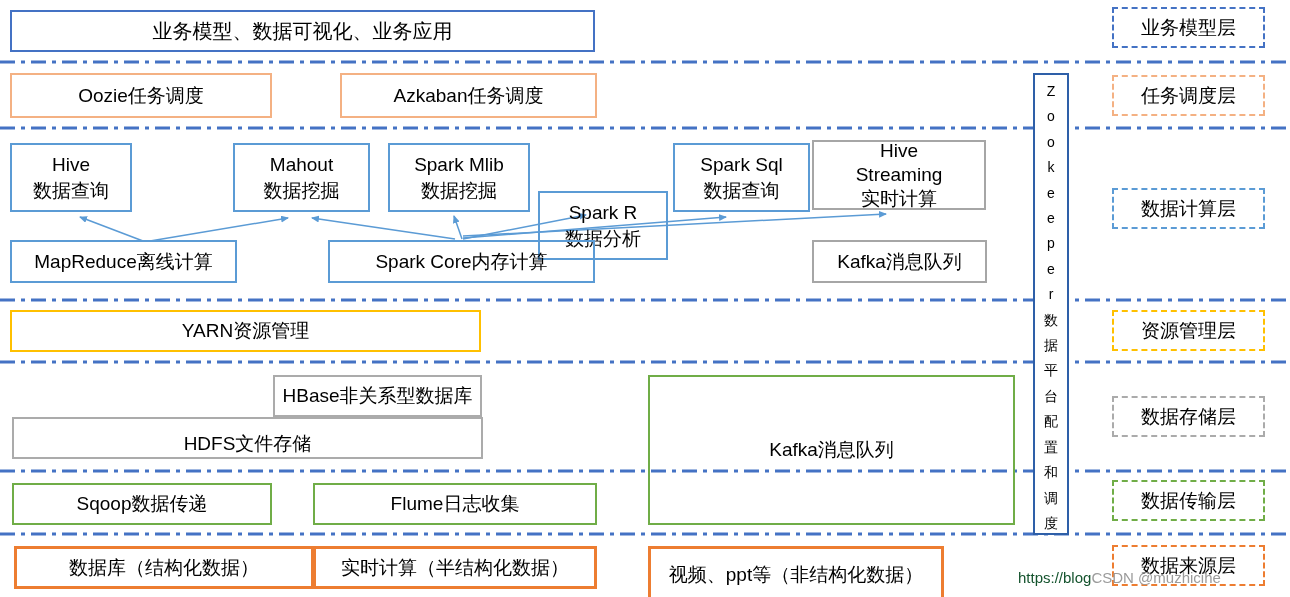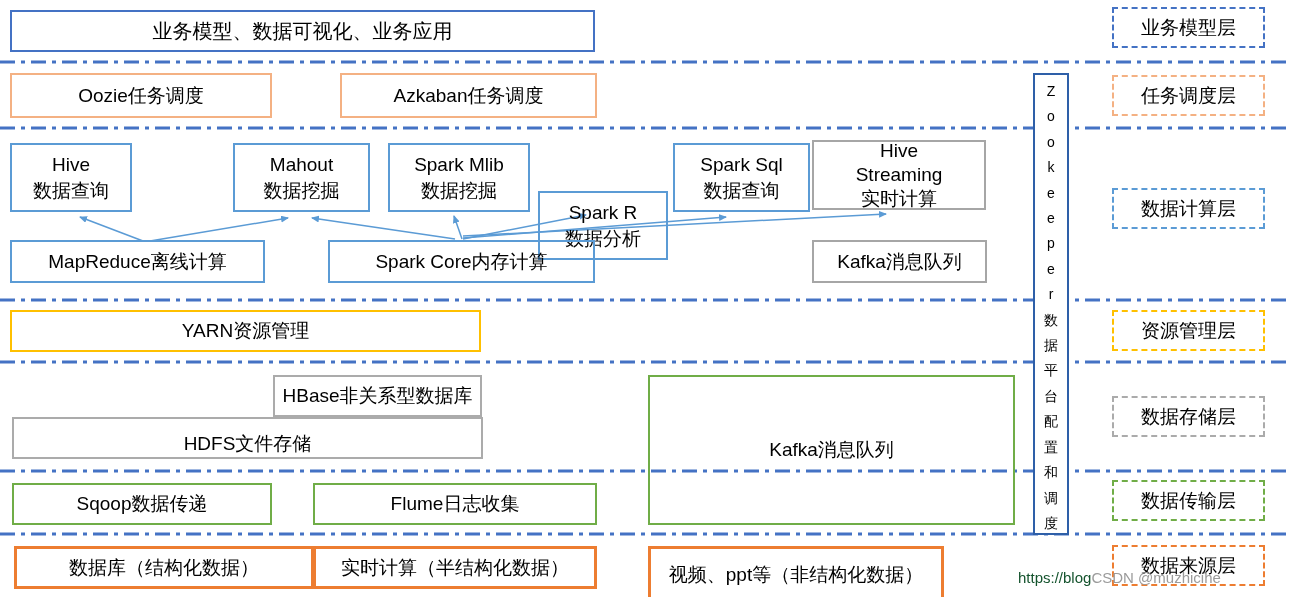--- a/index.html
+++ b/index.html
@@ -20,21 +20,21 @@
   #box-oozie{left:10px;top:73px;width:262px;height:45px;border-color:#F4B183;}
   #box-azkaban{left:340px;top:73px;width:257px;height:45px;border-color:#F4B183;}
   
   #box-hive{left:10px;top:143px;width:122px;height:69px;}
   #box-mahout{left:233px;top:143px;width:137px;height:69px;}
   #box-sparkmlib{left:388px;top:143px;width:142px;height:69px;}
   #box-sparkr{left:538px;top:143px;width:130px;height:69px;margin-top:48px;}
   #box-sparksql{left:673px;top:143px;width:137px;height:69px;}
   #box-sparkstreaming{left:812px;top:140px;width:174px;height:70px;border-color:#A6A6A6;line-height:24px;}
   
-  #box-mapreduce{left:10px;top:240px;width:255px;height:43px;}
+  #box-mapreduce{left:10px;top:240px;width:227px;height:43px;}
   #box-sparkcore{left:328px;top:240px;width:267px;height:43px;}
   #box-storm{left:812px;top:240px;width:175px;height:43px;border-color:#A6A6A6;}
   
   #box-yarn{left:10px;top:310px;width:471px;height:42px;border-color:#FFC000;}
   
   #box-hbase{left:273px;top:375px;width:209px;height:42px;border-color:#ABABAB;}
   #box-hdfs{left:12px;top:417px;width:471px;height:42px;border-color:#ABABAB;justify-content:flex-end;}
   #box-kafka{left:648px;top:375px;width:367px;height:150px;border-color:#70AD47;}
   
   #box-sqoop{left:12px;top:483px;width:260px;height:42px;border-color:#70AD47;}

